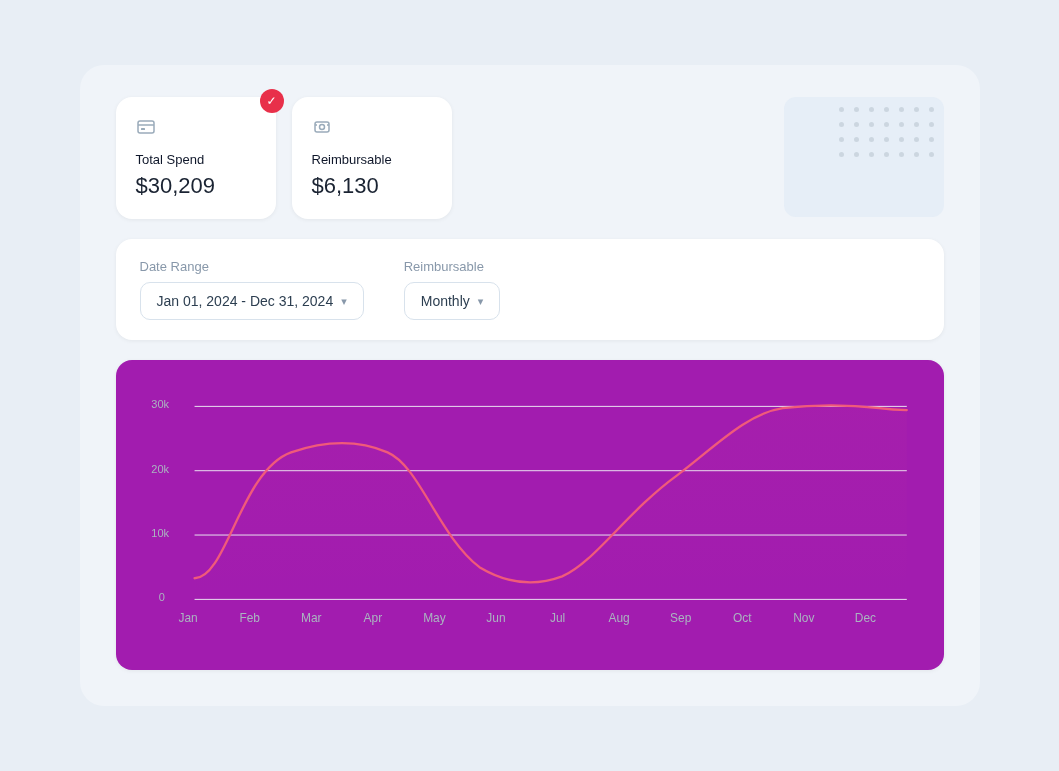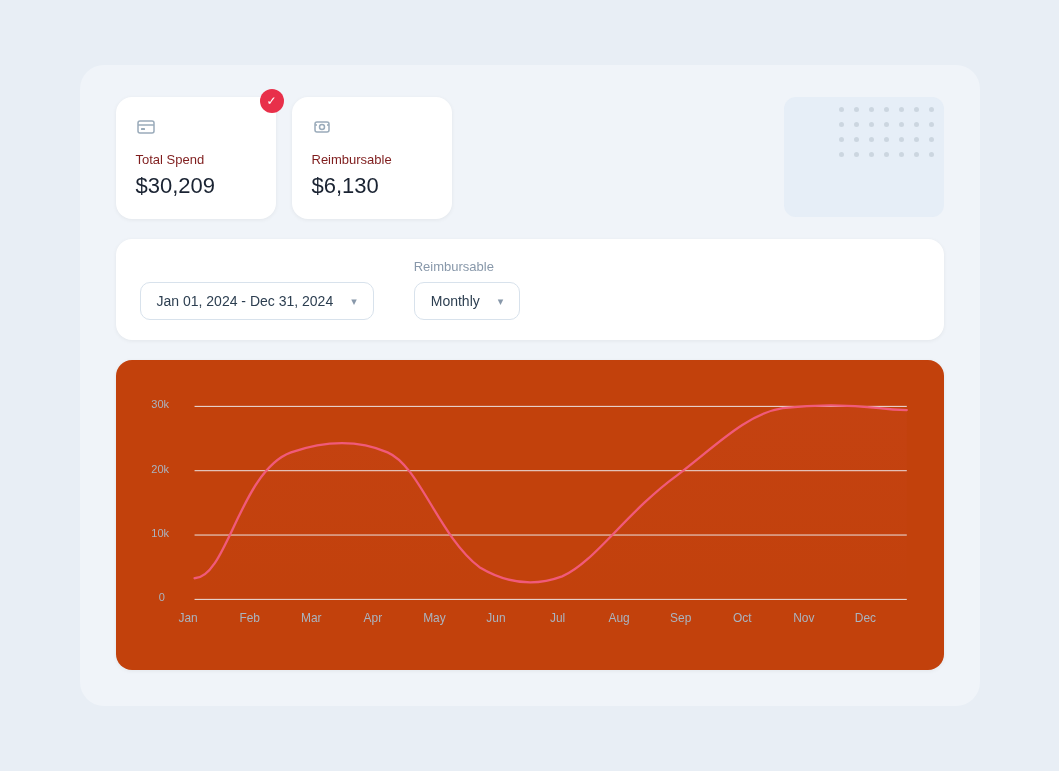--- a/index.html
+++ b/index.html
@@ -35,21 +35,21 @@
       box-shadow: 0 1px 4px rgba(0,0,0,0.06);
     }
     .card-icon {
       font-size: 18px;
       color: #9aabba;
       margin-bottom: 10px;
       display: block;
     }
     .card-label {
       font-size: 13px;
-      color: #7f1d1d;
+      color: #0f172a;
       margin-bottom: 6px;
     }
     .card-value {
       font-size: 22px;
       font-weight: 400;
       color: #1a2332;
     }
     .check-badge {
       position: absolute;
       top: -8px;
@@ -91,38 +91,38 @@
       flex-direction: column;
       gap: 8px;
     }
     .filter-label {
       font-size: 13px;
       color: #8898aa;
     }
     .filter-select {
       display: flex;
       align-items: center;
-      gap: 18px;
+      gap: 8px;
       background: #ffffff;
       border: 1.5px solid #d8e2ec;
       border-radius: 10px;
       padding: 10px 16px;
       cursor: pointer;
       font-size: 14px;
       color: #2c3e50;
       font-weight: 500;
       white-space: nowrap;
       justify-content: center;
     }
     .filter-select .chevron {
       color: #8898aa;
       font-size: 11px;
     }
     .chart-card {
-      background: #c2410c;
+      background: #a21caf;
       border-radius: 16px;
       padding: 28px 28px 20px;
       box-shadow: 0 1px 4px rgba(0,0,0,0.06);
       position: relative;
     }
     svg.chart {
       width: 100%;
       height: 100%;
     }
     .y-label {
@@ -213,20 +213,21 @@
         <div class="dot"></div>
         <div class="dot"></div>
         <div class="dot"></div>
         <div class="dot"></div>
       </div>
     </div>
   </div>
 
   <div class="filter-panel">
     <div class="filter-group">
+      <div class="filter-label">Date Range</div>
       <div class="filter-select">
         <span>Jan 01, 2024 - Dec 31, 2024</span>
         <span class="chevron">▾</span>
       </div>
     </div>
     <div class="filter-group">
       <div class="filter-label">Reimbursable</div>
       <div class="filter-select">
         <span>Monthly</span>
         <span class="chevron">▾</span>

